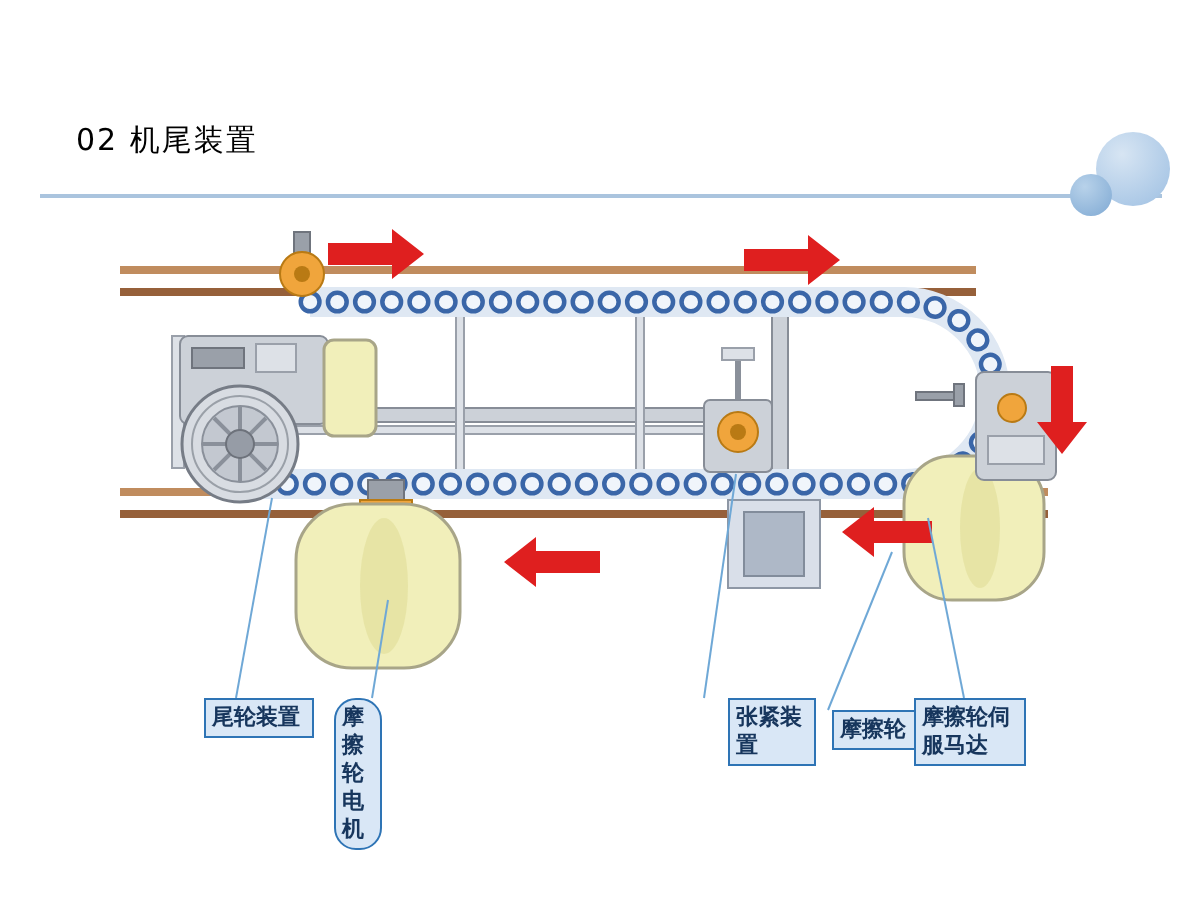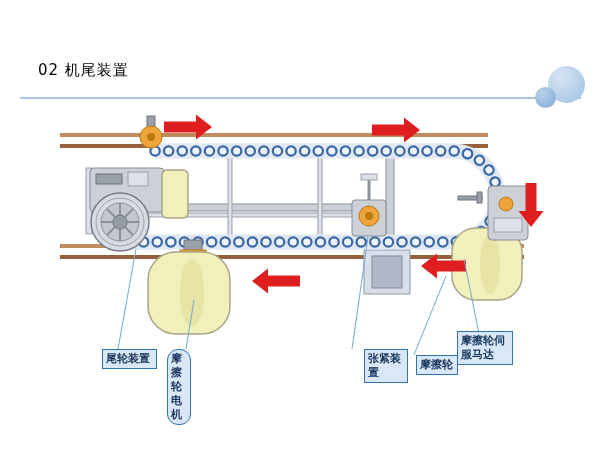--- a/index.html
+++ b/index.html
@@ -55,21 +55,21 @@
   .callout-label {
     position:absolute; background:var(--label-fill,#d9e7f6);
     border:1px solid var(--label-border,#2e74b5); color:var(--label-text,#17365d);
     font-size:11px; font-weight:bold; line-height:14px; padding:2px 3px;
     word-break:break-all;
   }
   .lbl-1 { left:102px; top:349px; width:55px; }
   .lbl-2 { left:167px; top:349px; width:24px;border-radius:11px; }
   .lbl-3 { left:332px; top:349px; width:44px;margin-left:32px; }
   .lbl-4 { left:396px; top:355px; width:42px;margin-left:20px; }
-  .lbl-5 { left:457px; top:331px; width:56px; }
+  .lbl-5 { left:457px; top:349px; width:56px; }
 </style>
 </head>
 <body>
 
 <div class="slide-title">02 机尾装置</div>
 <div class="divider"></div>
 <div class="deco-circle-lg"></div>
 <div class="deco-circle-sm"></div>
 
 <svg class="diagram" width="600" height="450" viewBox="0 0 600 450">

